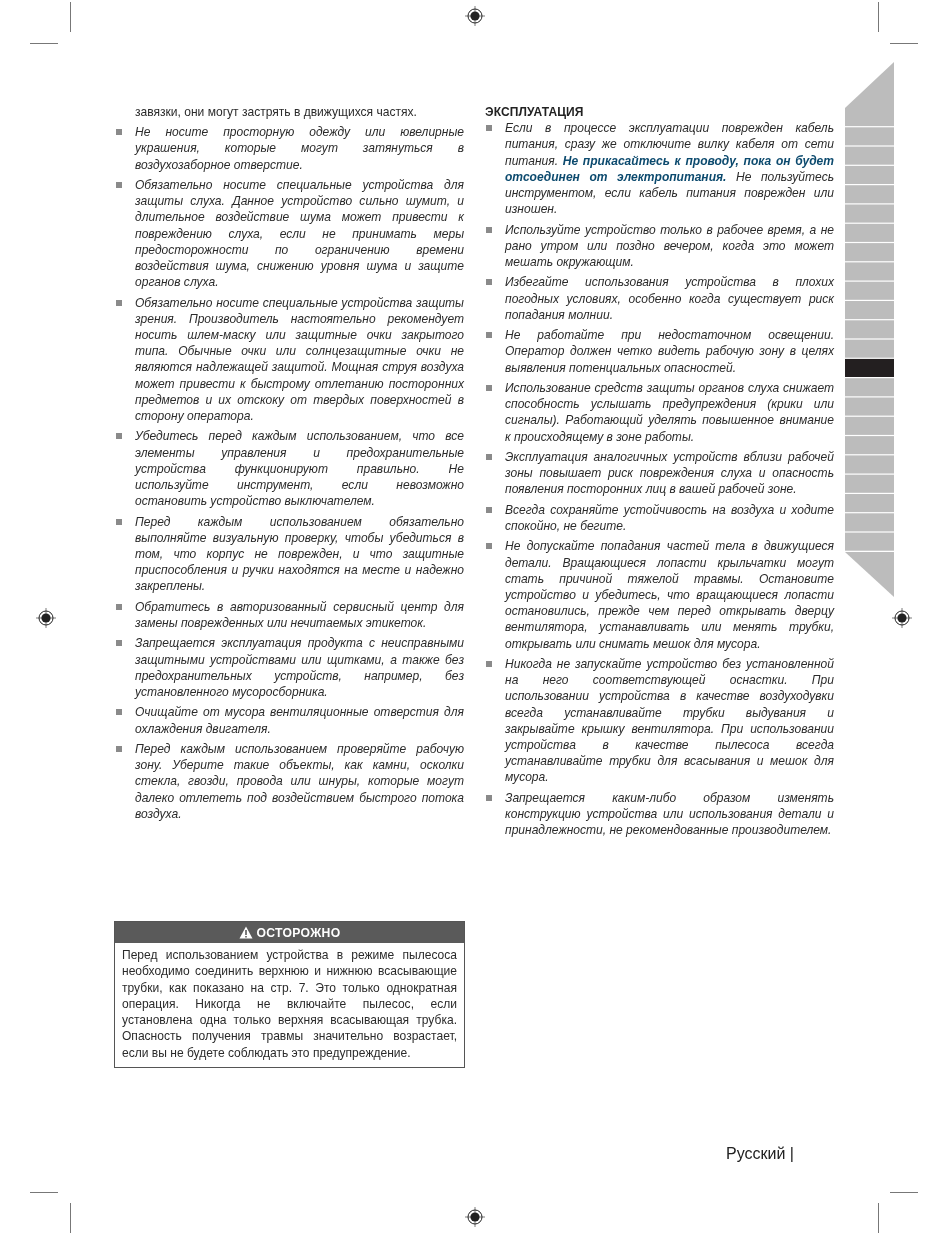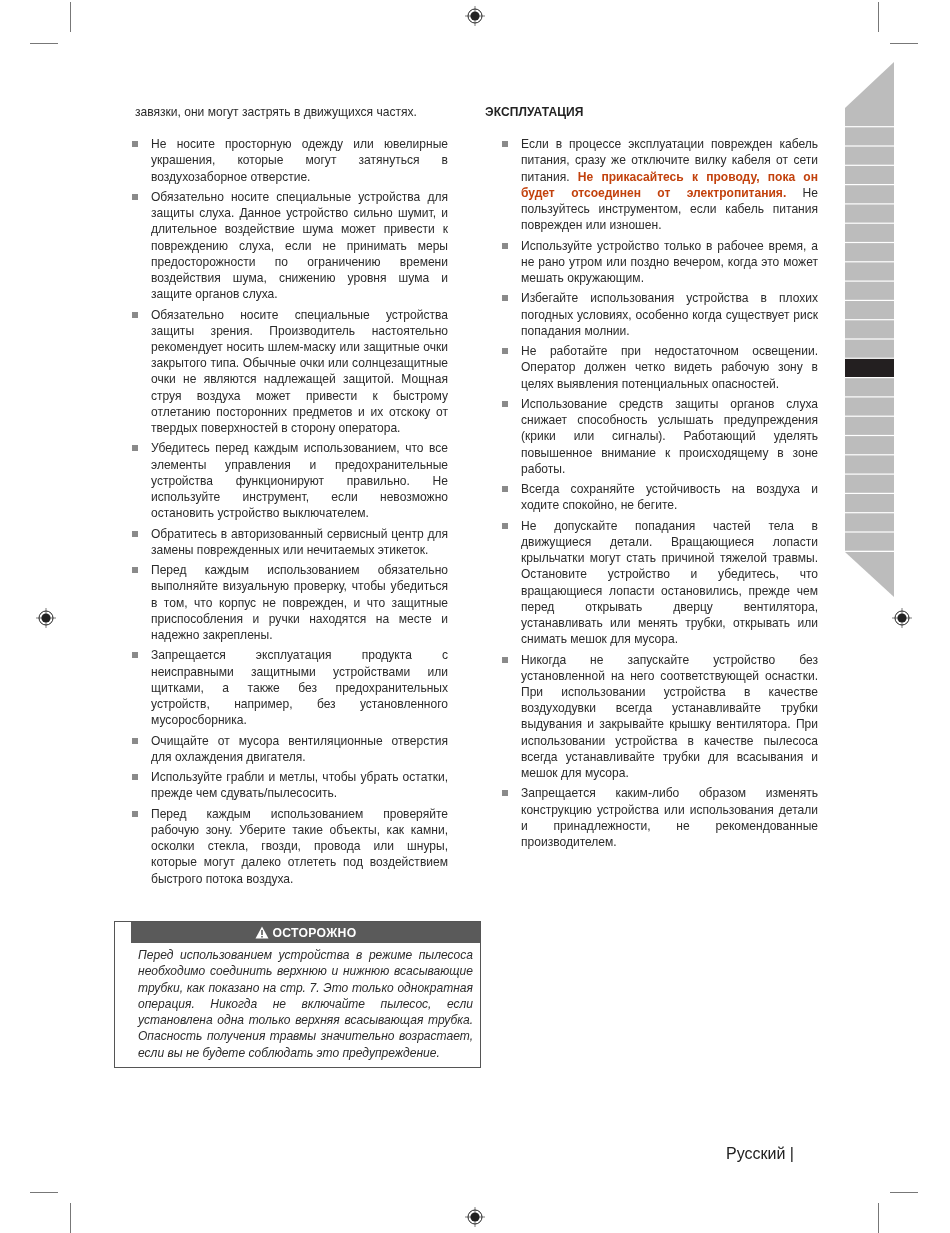--- a/index.html
+++ b/index.html
@@ -2,30 +2,30 @@
 <html><head>
 <meta charset="utf-8">
 <style>
   html, body { margin:0; padding:0; background:#ffffff; }
   body { width:950px; height:1233px; position:relative; overflow:hidden;
          font-family:"Liberation Sans", sans-serif; color:#2b2b2b; }
   .col { position:absolute; top:104px; width:349px; font-size:12.05px; line-height:16.2px; }
   .col-left { left:115px; }
   .col-right { left:485px; }
   .intro { padding-left:20px; text-align:justify; margin-bottom:4px; }
-  ul.bullets { list-style:none; margin:16px; padding:0; }
+  ul.bullets { list-style:none; margin:0; padding:0;font-style:italic; }
   ul.bullets li { position:relative; padding-left:20px; text-align:justify; margin-bottom:4.2px; }
   ul.bullets li .bullet { position:absolute; left:1px; top:5px; width:6px; height:6px; background:#8a8a8a; }
   .section-title { font-weight:bold; font-size:12px; margin:0 0 0 0; letter-spacing:0.1px; color:#222; }
-  b { font-weight:bold; color:#c2410c; }
-  .warn-box { position:absolute; left:114px; top:921px; width:349px; border:1px solid #555;padding-left:16px; }
+  b { font-weight:bold; color:#0c4a6e; }
+  .warn-box { position:absolute; left:114px; top:921px; width:349px; border:1px solid #555; }
   .warn-head { background:#5a5a5a; color:#ffffff; font-weight:bold; font-size:12.2px;
                text-align:center; height:21px; line-height:22px; letter-spacing:0.3px; }
   .warn-head .tri { display:inline-block; vertical-align:-2px; margin-right:4px; }
-  .warn-body { padding:4px 7px 6px 7px; font-size:12.05px; line-height:16.3px; text-align:justify;font-style:italic; }
+  .warn-body { padding:4px 7px 6px 7px; font-size:12.05px; line-height:16.3px; text-align:justify; }
   .crop { position:absolute; background:#777; }
   .reg { position:absolute; width:20px; height:20px; }
   .footer-lang { position:absolute; left:726px; top:1145px; font-size:16px; color:#222; }
   .tabstrip { position:absolute; left:845px; top:62px; width:49px; height:535px; }
 </style>
 </head>
 <body>
 
 <div class="crop" style="left:70px;top:2px;width:1px;height:30px;"></div>
 <div class="crop" style="left:30px;top:43px;width:28px;height:1px;"></div>
@@ -89,25 +89,24 @@
     <polygon points="0,489.90000000000003 49,489.90000000000003 49,534.9000000000001" fill="#bcbcbc"></polygon>
   </svg>
 
 <div class="col col-left">
   <div class="intro">завязки, они могут застрять в движущихся частях.</div>
   <ul class="bullets" id="left-bullets">
       <li><span class="bullet"></span><span>Не носите просторную одежду или ювелирные украшения, которые могут затянуться в воздухозаборное отверстие.</span></li>
       <li><span class="bullet"></span><span>Обязательно носите специальные устройства для защиты слуха. Данное устройство сильно шумит, и длительное воздействие шума может привести к повреждению слуха, если не принимать меры предосторожности по ограничению времени воздействия шума, снижению уровня шума и защите органов слуха.</span></li>
       <li><span class="bullet"></span><span>Обязательно носите специальные устройства защиты зрения. Производитель настоятельно рекомендует носить шлем-маску или защитные очки закрытого типа. Обычные очки или солнцезащитные очки не являются надлежащей защитой. Мощная струя воздуха может привести к быстрому отлетанию посторонних предметов и их отскоку от твердых поверхностей в сторону оператора.</span></li>
       <li><span class="bullet"></span><span>Убедитесь перед каждым использованием, что все элементы управления и предохранительные устройства функционируют правильно. Не используйте инструмент, если невозможно остановить устройство выключателем.</span></li>
+      <li><span class="bullet"></span><span>Перед каждым использованием обязательно выполняйте визуальную проверку, чтобы убедиться в том, что корпус не поврежден, и что защитные приспособления и ручки находятся на месте и надежно закреплены.</span></li>
       <li><span class="bullet"></span><span>Обратитесь в авторизованный сервисный центр для замены поврежденных или нечитаемых этикеток.</span></li>
-      <li><span class="bullet"></span><span>Перед каждым использованием обязательно выполняйте визуальную проверку, чтобы убедиться в том, что корпус не поврежден, и что защитные приспособления и ручки находятся на месте и надежно закреплены.</span></li>
       <li><span class="bullet"></span><span>Запрещается эксплуатация продукта с неисправными защитными устройствами или щитками, а также без предохранительных устройств, например, без установленного мусоросборника.</span></li>
       <li><span class="bullet"></span><span>Очищайте от мусора вентиляционные отверстия для охлаждения двигателя.</span></li>
-      <li><span class="bullet"></span><span>Используйте грабли и метлы, чтобы убрать остатки, прежде чем сдувать/пылесосить.</span></li>
       <li><span class="bullet"></span><span>Перед каждым использованием проверяйте рабочую зону. Уберите такие объекты, как камни, осколки стекла, гвозди, провода или шнуры, которые могут далеко отлететь под воздействием быстрого потока воздуха.</span></li>
     </ul>
 </div>
 
 <div class="warn-box">
   <div class="warn-head">
     <svg class="tri" width="14" height="13" viewBox="0 0 14 13">
       <polygon points="7,0.5 13.5,12.5 0.5,12.5" fill="#ffffff"></polygon>
       <rect x="6.2" y="4" width="1.6" height="5" fill="#5a5a5a"></rect>
       <rect x="6.2" y="10" width="1.6" height="1.5" fill="#5a5a5a"></rect>
@@ -121,20 +120,21 @@
   <ul class="bullets" id="right-bullets">
     <li>
       <span class="bullet"></span>
       <span>Если в процессе эксплуатации поврежден кабель питания, сразу же отключите вилку кабеля от сети питания. </span><b>Не прикасайтесь к проводу, пока он будет отсоединен от электропитания.</b><span> Не пользуйтесь инструментом, если кабель питания поврежден или изношен.</span>
     </li>
   <li><span class="bullet"></span><span>Используйте устройство только в рабочее время, а не рано утром или поздно вечером, когда это может мешать окружающим.</span></li>
       <li><span class="bullet"></span></li>
       <li><span class="bullet"></span><span>Избегайте использования устройства в плохих погодных условиях, особенно когда существует риск попадания молнии.</span></li>
       <li><span class="bullet"></span><span>Не работайте при недостаточном освещении. Оператор должен четко видеть рабочую зону в целях выявления потенциальных опасностей.</span></li>
       <li><span class="bullet"></span><span>Использование средств защиты органов слуха снижает способность услышать предупреждения (крики или сигналы). Работающий уделять повышенное внимание к происходящему в зоне работы.</span></li>
+      <li><span class="bullet"></span><span>Эксплуатация аналогичных устройств вблизи рабочей зоны повышает риск повреждения слуха и опасность появления посторонних лиц в вашей рабочей зоне.</span></li>
       <li><span class="bullet"></span></li>
       <li><span class="bullet"></span><span>Всегда сохраняйте устойчивость на воздуха и ходите спокойно, не бегите.</span></li>
       <li><span class="bullet"></span><span>Не допускайте попадания частей тела в движущиеся детали. Вращающиеся лопасти крыльчатки могут стать причиной тяжелой травмы. Остановите устройство и убедитесь, что вращающиеся лопасти остановились, прежде чем перед открывать дверцу вентилятора, устанавливать или менять трубки, открывать или снимать мешок для мусора.</span></li>
       <li><span class="bullet"></span><span>Никогда не запускайте устройство без установленной на него соответствующей оснастки. При использовании устройства в качестве воздуходувки всегда устанавливайте трубки выдувания и закрывайте крышку вентилятора. При использовании устройства в качестве пылесоса всегда устанавливайте трубки для всасывания и мешок для мусора.</span></li>
       <li><span class="bullet"></span><span>Запрещается каким-либо образом изменять конструкцию устройства или использования детали и принадлежности, не рекомендованные производителем.</span></li>
     </ul>
 </div>
 
 <div class="footer-lang">Русский |</div>
 

